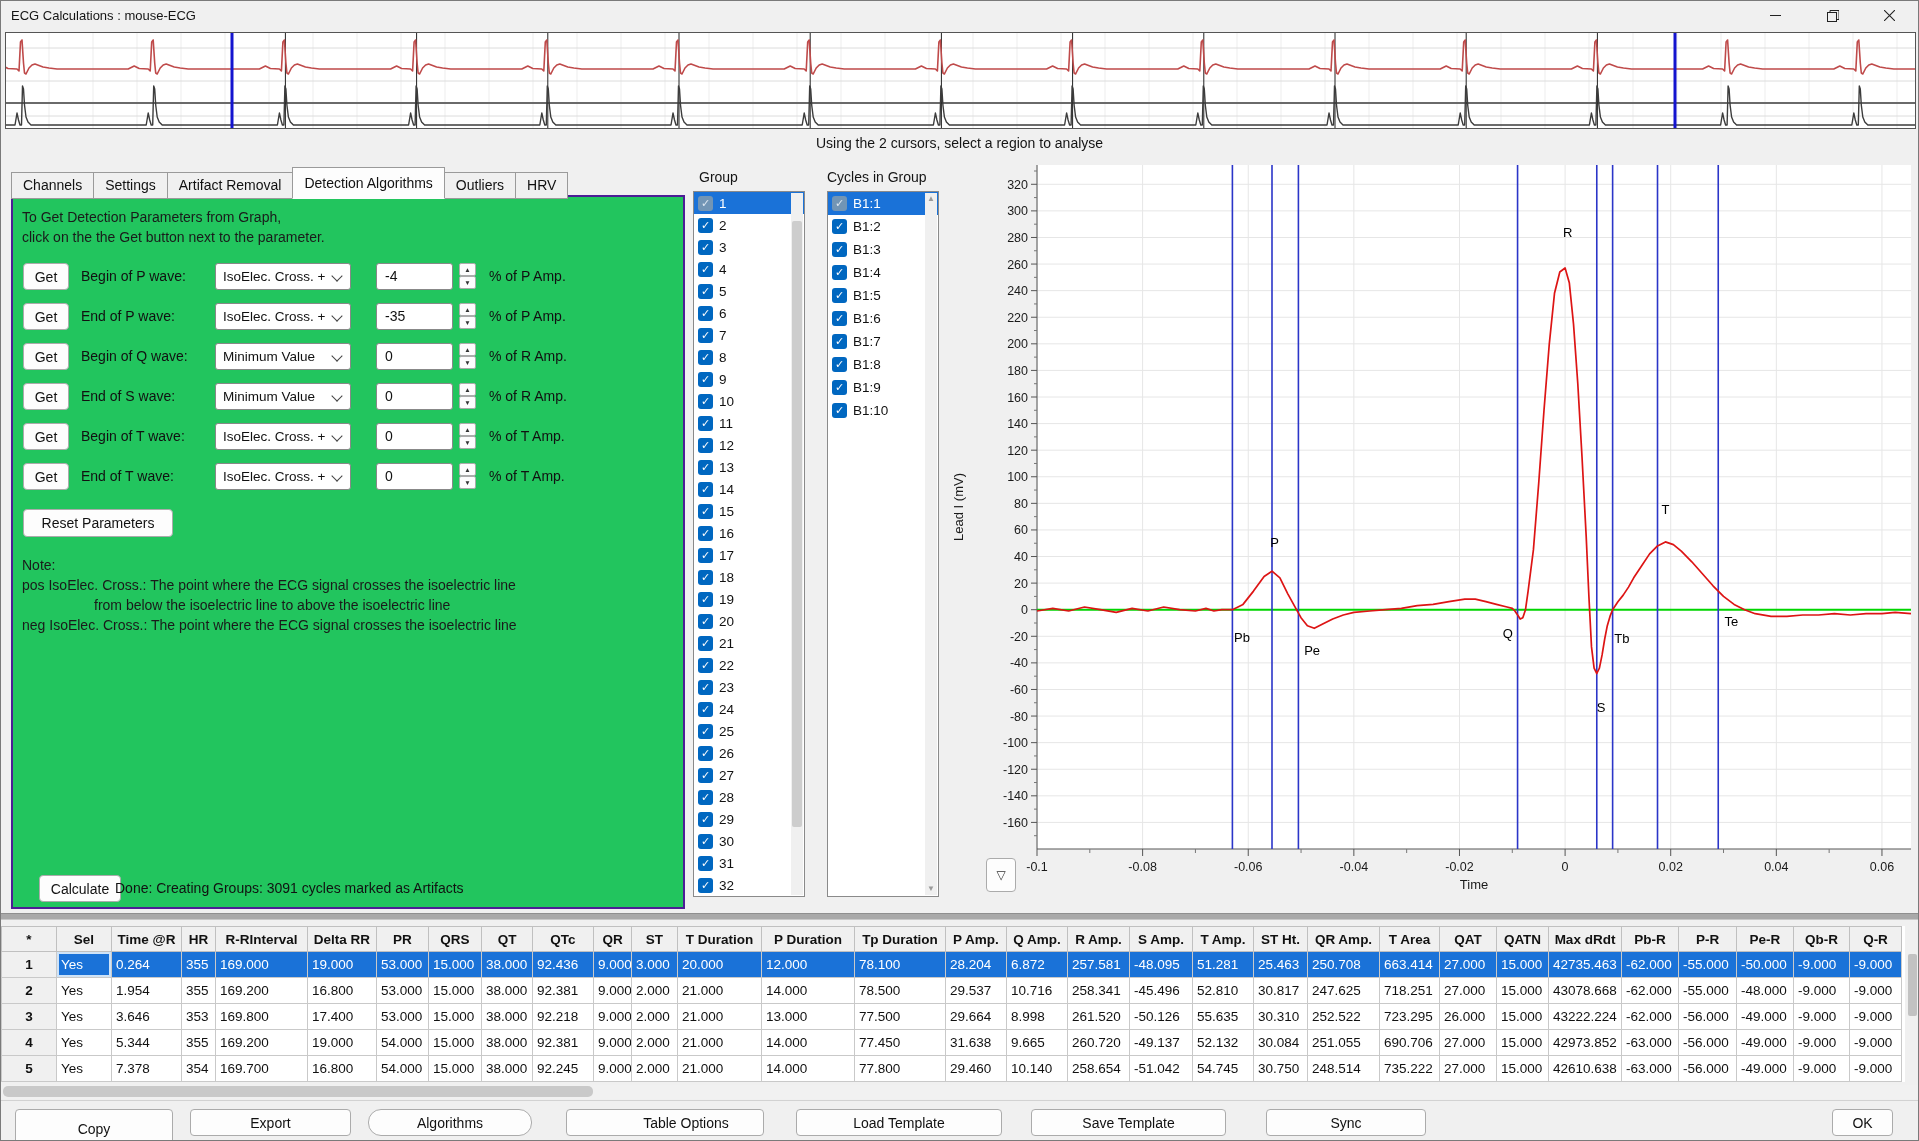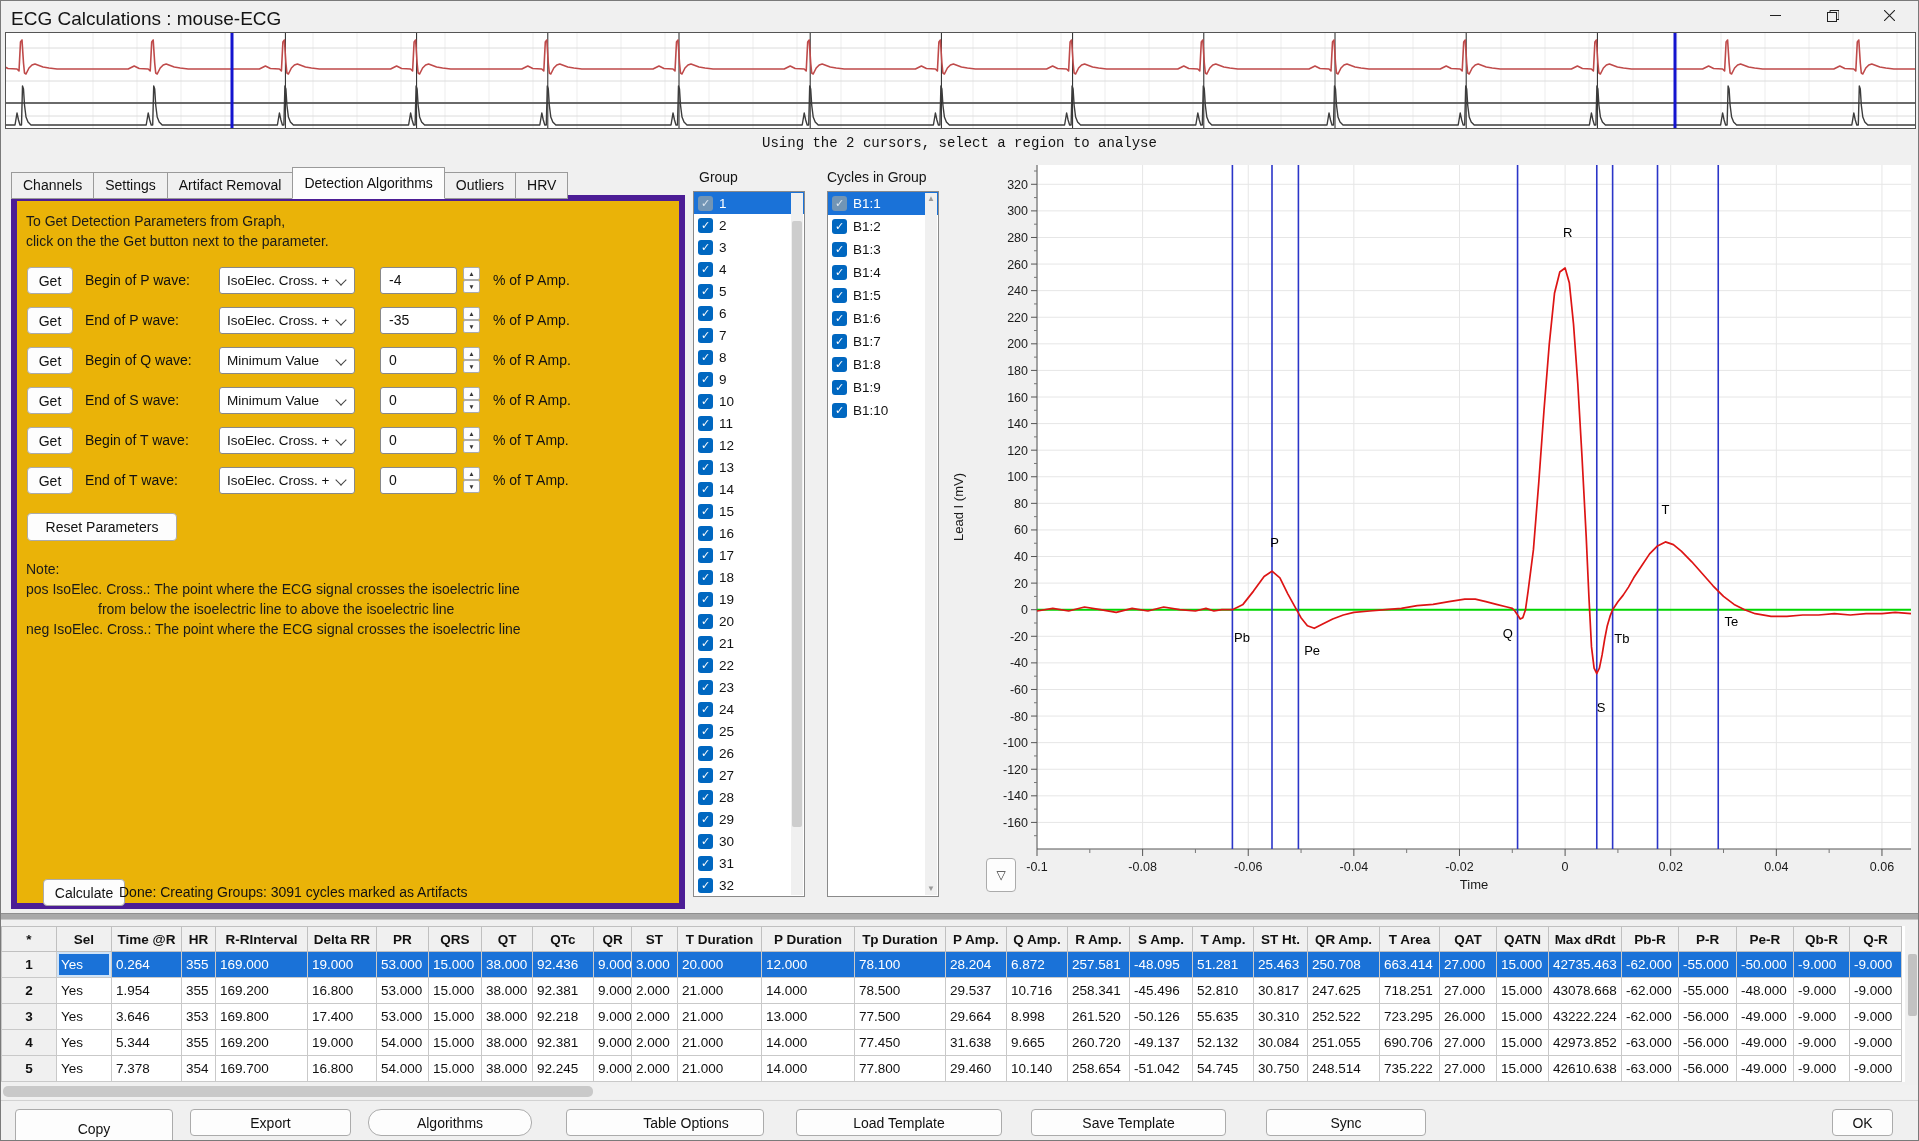--- a/index.html
+++ b/index.html
@@ -1,32 +1,32 @@
 <!DOCTYPE html>
 <html style="--sel: #1a72d8; --cb: #0067c0;"><head>
 <meta charset="utf-8">
 <style>
   html,body{margin:0;padding:0;background:#cfcfcf;}
   .window{position:relative;width:1919px;height:1141px;background:#f0f0f0;
     font-family:"Liberation Sans",sans-serif;color:#111;overflow:hidden;border:1px solid #7a7a7a;box-sizing:border-box;}
   
   .titlebar{position:absolute;left:0;top:0;width:100%;height:29px;background:#f0f0f0;}
-  .title{position:absolute;left:10px;top:7px;font-size:19px;color:#141414;}
+  .title{position:absolute;left:10px;top:7px;font-size:13px;color:#141414;}
   .win-controls{position:absolute;right:0;top:0;height:29px;display:flex;}
   .win-btn{width:57px;height:29px;display:flex;align-items:center;justify-content:center;color:#222;font-size:13px;}
   .win-btn svg{display:block;}
   
   .strip{position:absolute;left:4px;top:31px;width:1911px;height:97px;background:#fff;}
-  .instruction{position:absolute;left:0;top:134px;width:100%;text-align:center;font-size:14px;color:#141414;font-family:Liberation Mono, monospace;}
+  .instruction{position:absolute;left:0;top:134px;width:100%;text-align:center;font-size:14px;color:#141414;}
   
   .left-panel{position:absolute;left:6px;top:160px;width:680px;height:750px;}
   .tabbar{position:absolute;left:4px;top:6px;display:flex;align-items:flex-end;z-index:3;}
   .tab{padding:4px 11px 5px 11px;font-size:14px;background:#f0f0f0;border:1px solid #9a9a9a;margin-right:-1px;white-space:nowrap;}
   .tab.active{background:#fdfdfd;padding-top:7px;padding-bottom:7px;border-bottom:1px solid #fdfdfd;position:relative;z-index:4;}
-  .tab-content{position:absolute;left:4px;top:34px;right:2px;bottom:2px;background:#eab308;border:6px solid #4c1d95;}
+  .tab-content{position:absolute;left:4px;top:34px;right:2px;bottom:2px;background:#22c55e;border:2px solid #4c1d95;}
   .intro{position:absolute;left:9px;top:10px;font-size:14px;line-height:20px;color:#1a1a1a;}
   .form-row{position:absolute;left:0;height:27px;width:100%;}
   .btn{background:#fdfdfd;border:1px solid #ababab;border-radius:4px;font-family:"Liberation Sans",sans-serif;font-size:14px;color:#111;}
   .get-btn{position:absolute;left:10px;top:0;width:46px;height:27px;}
   .frm-label{position:absolute;left:68px;top:0;width:148px;line-height:27px;text-align:left;font-size:14px;}
   .combo{position:absolute;left:202px;top:0;width:136px;height:27px;background:#fff;border:1px solid #888;border-radius:3px;box-sizing:border-box;font-size:13.5px;line-height:25px;padding-left:7px;}
   .chev{position:absolute;right:9px;top:8px;width:7px;height:7px;border-right:1.5px solid #444;border-bottom:1.5px solid #444;transform:rotate(45deg);}
   .spin{position:absolute;left:363px;top:0;width:77px;height:27px;background:#fff;border:1px solid #888;border-radius:3px;box-sizing:border-box;font-size:14px;line-height:25px;padding-left:8px;}
   .spin-arrows{position:absolute;left:446px;top:0;width:17px;height:27px;}
   .spin-up,.spin-down{position:absolute;left:0;width:17px;height:13px;background:#fdfdfd;border:1px solid #ababab;box-sizing:border-box;font-size:6.5px;color:#333;text-align:center;line-height:11px;border-radius:2px;}

